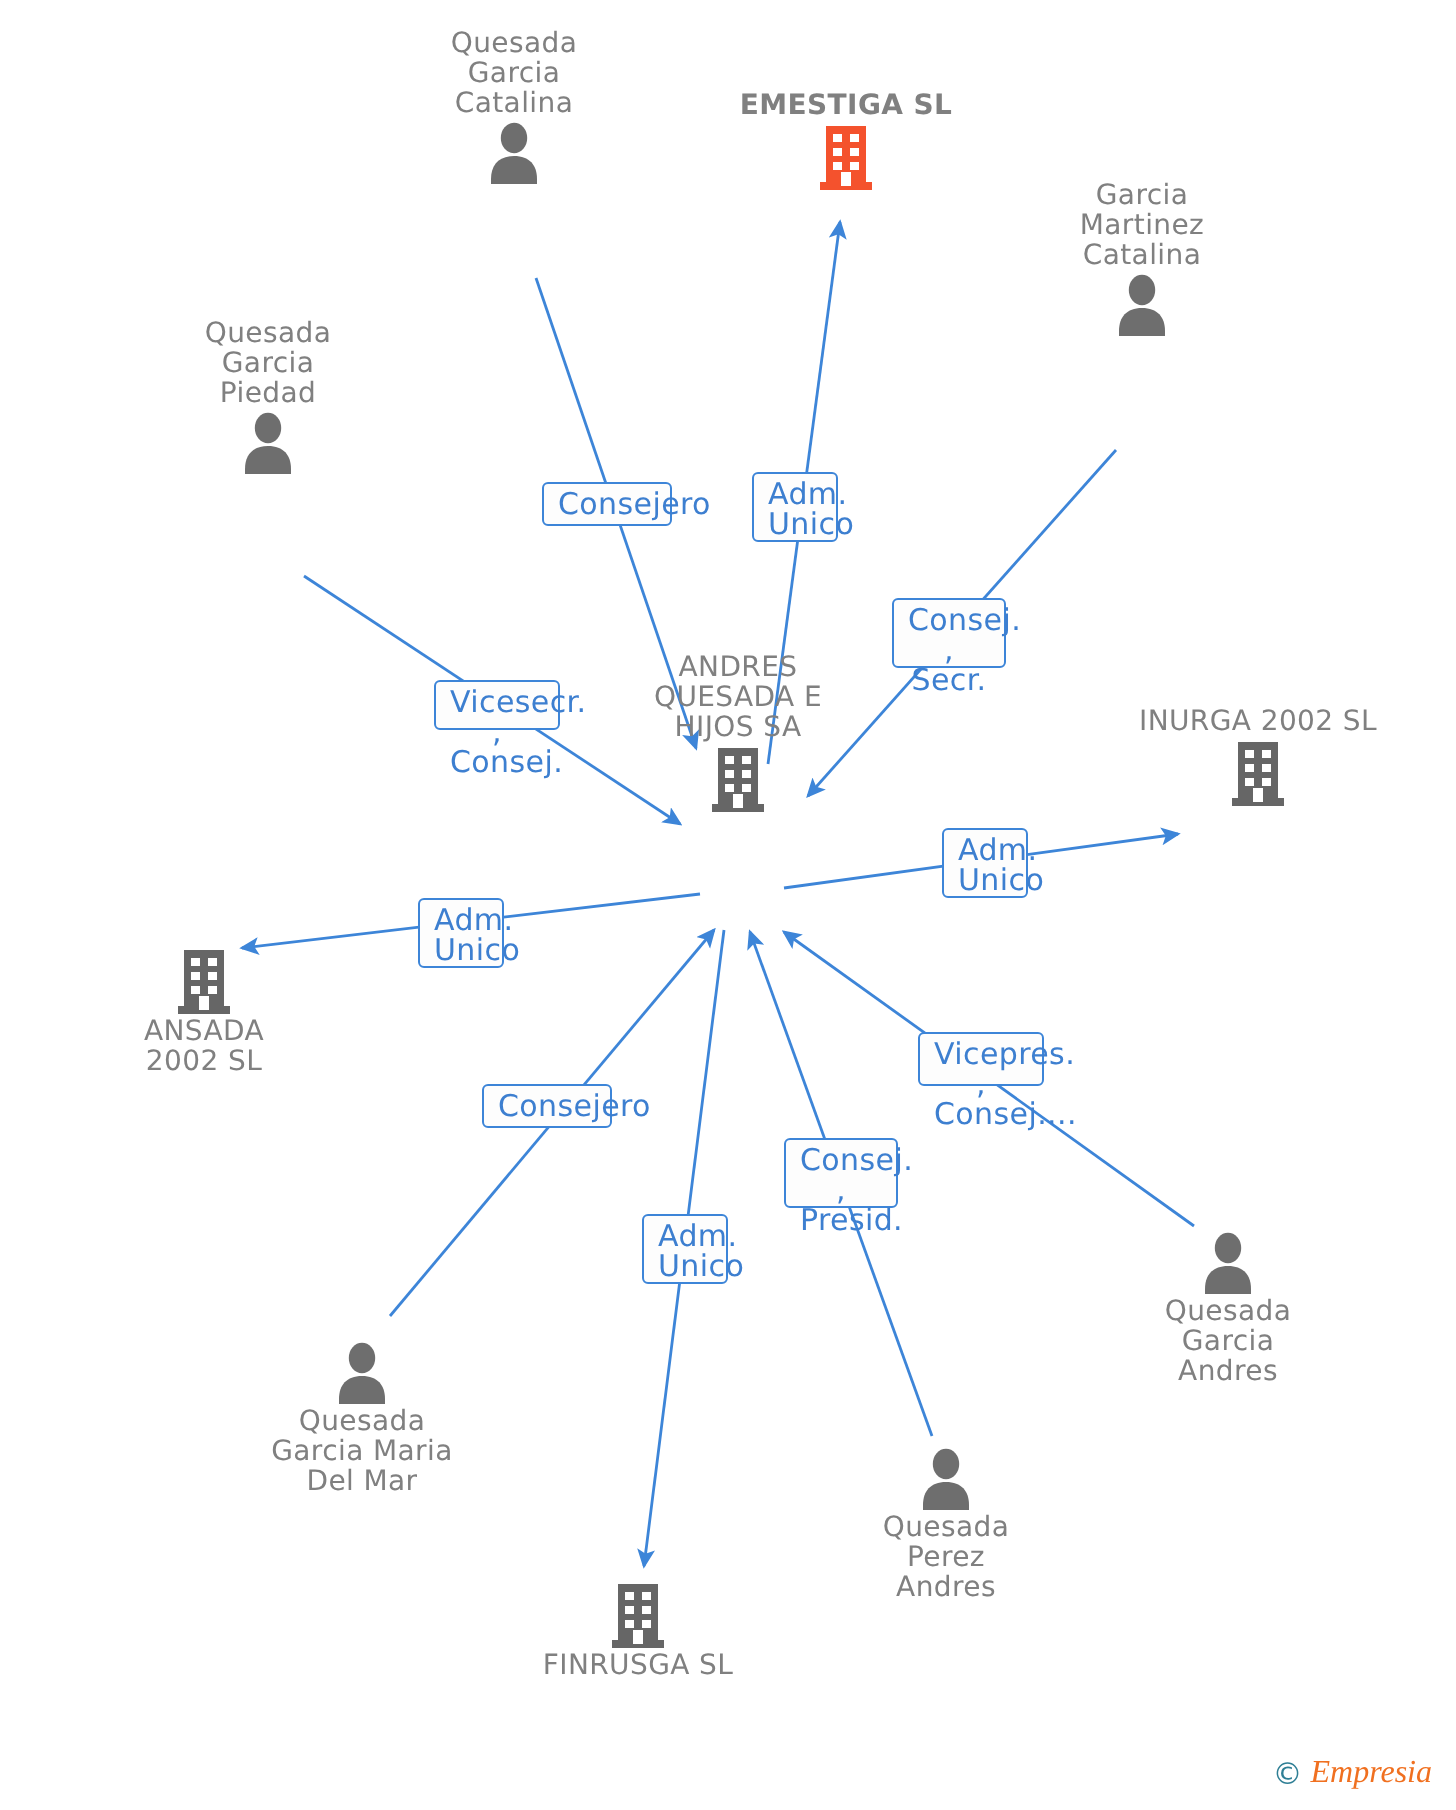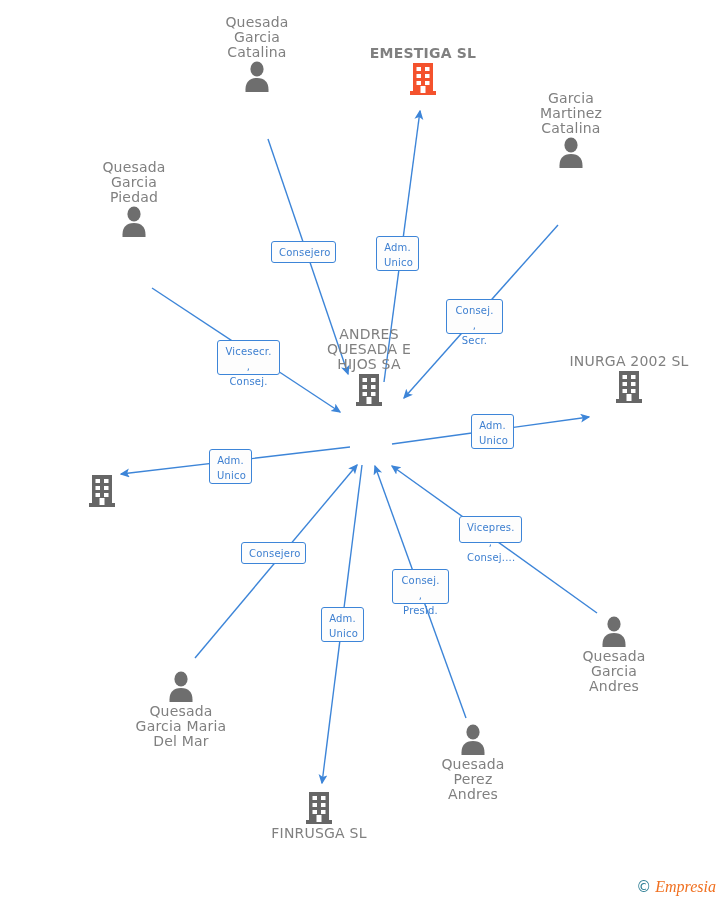--- a/index.html
+++ b/index.html
@@ -47,21 +47,21 @@
     margin: 0 auto;
   }
   .node.company .node-label { color: #808080; }
   .node.person .node-label { color: #808080; }
   .edge-label {
     position: absolute;
     background: #fdfdfd;
     border: 1px solid #3d85d8;
     border-radius: 3px;
     color: #3d7fd0;
-    font-size: 10px;
+    font-size: 15px;
     line-height: 15px;
     text-align: center;
     padding: 3px 7px 4px 7px;
     white-space: pre-line;
     box-sizing: border-box;
     letter-spacing: 0.2px;
   }
   #watermark {
     position: absolute;
     right: 12px;
@@ -199,20 +199,22 @@
             <rect x="2" y="30" width="26" height="4" fill="#666666"></rect>
             <rect x="8.5" y="6" width="4.5" height="4" fill="#ffffff"></rect>
             <rect x="17" y="6" width="4.5" height="4" fill="#ffffff"></rect>
             <rect x="8.5" y="13" width="4.5" height="4" fill="#ffffff"></rect>
             <rect x="17" y="13" width="4.5" height="4" fill="#ffffff"></rect>
             <rect x="8.5" y="20" width="4.5" height="4" fill="#ffffff"></rect>
             <rect x="17" y="20" width="4.5" height="4" fill="#ffffff"></rect>
             <rect x="12.5" y="25" width="5" height="7" fill="#ffffff"></rect>
           </svg>
         </div>
+        <div class="node-label">ANSADA
+2002 SL</div>
       </div>
       <div class="node person" style="left: 614px; top: 615px;">
         <div>
           <svg class="node-icon" width="30" height="34" viewBox="0 0 30 34">
             <ellipse cx="15" cy="9" rx="6.6" ry="7.6" fill="#6e6e6e"></ellipse>
             <path d="M15 18 C7.2 18 3.5 22.6 3.5 29.5 L3.5 32 L26.5 32 L26.5 29.5 C26.5 22.6 22.8 18 15 18 Z" fill="#6e6e6e"></path>
           </svg>
         </div>
         <div class="node-label">Quesada
 Garcia
@@ -256,21 +258,21 @@
         </div>
         <div class="node-label">FINRUSGA SL</div>
       </div>
     </div>
   <div id="edge-label-layer">
       <div class="edge-label" style="left: 271px; top: 241px; width: 65px; height: 22px;">Consejero</div>
       <div class="edge-label" style="left: 376px; top: 236px; width: 43px; height: 35px;">Adm.
 Unico</div>
       <div class="edge-label" style="left: 446px; top: 299px; width: 57px; height: 35px;">Consej. ,
 Secr.</div>
-      <div class="edge-label" style="left: 217px; top: 340px; width: 63px; height: 35px;">Vicesecr. ,
+      <div class="edge-label" style="left: 217px; top: 340px; width: 63px; height: 25px;">Vicesecr. ,
 Consej.</div>
       <div class="edge-label" style="left: 471px; top: 414px; width: 43px; height: 35px;">Adm.
 Unico</div>
       <div class="edge-label" style="left: 209px; top: 449px; width: 43px; height: 35px;">Adm.
 Unico</div>
       <div class="edge-label" style="left: 459px; top: 516px; width: 63px; height: 27px;">Vicepres. ,
 Consej....</div>
       <div class="edge-label" style="left: 241px; top: 542px; width: 65px; height: 22px;">Consejero</div>
       <div class="edge-label" style="left: 392px; top: 569px; width: 57px; height: 35px;">Consej. ,
 Presid.</div>

